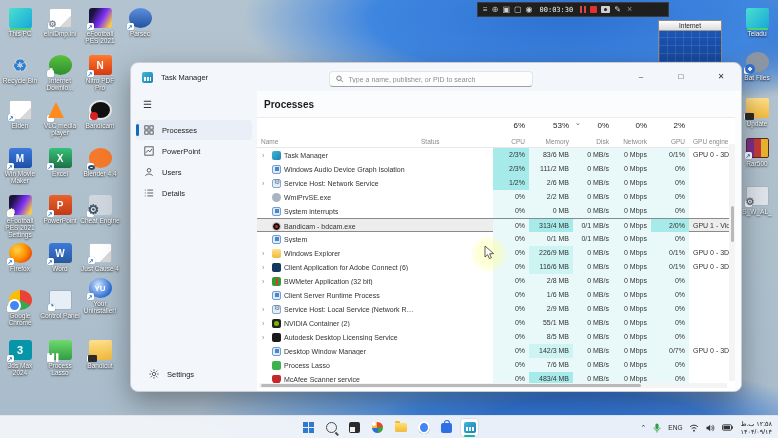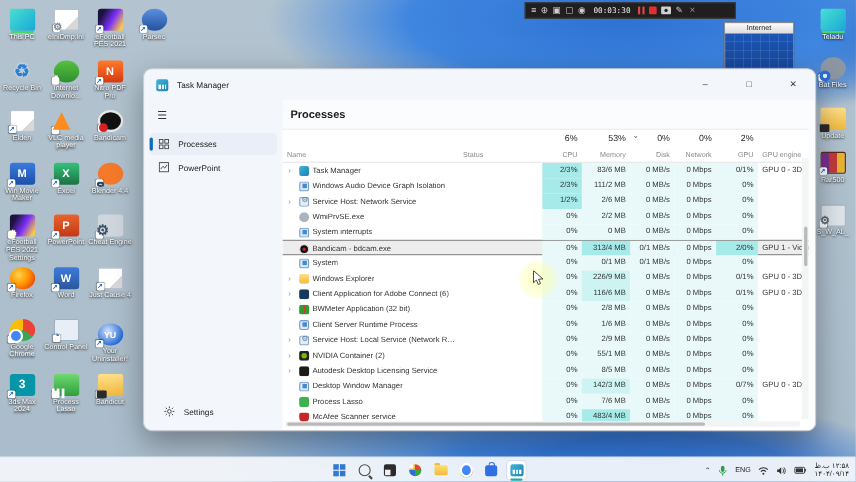--- a/index.html
+++ b/index.html
@@ -267,21 +267,21 @@
       <div class="dlabel">Blender 4.4</div>
     </div>
     <div class="dwrap" style="left: 80px; top: 195px;">
       <div class="dicon k-cheat sc"></div>
       <div class="dlabel">Cheat Engine</div>
     </div>
     <div class="dwrap" style="left: 80px; top: 243px;">
       <div class="dicon k-doc2 sc"></div>
       <div class="dlabel">Just Cause 4</div>
     </div>
-    <div class="dwrap" style="left: 80px; top: 294px;">
+    <div class="dwrap" style="left: 80px; top: 278px;">
       <div class="dicon k-yu sc">YU</div>
       <div class="dlabel">Your Uninstaller!</div>
     </div>
     <div class="dwrap" style="left: 80px; top: 340px;">
       <div class="dicon k-folder2 sc"></div>
       <div class="dlabel">Bandicut</div>
     </div>
     <div class="dwrap" style="left: 120px; top: 8px;">
       <div class="dicon k-parsec sc"></div>
       <div class="dlabel">Parsec</div>
@@ -319,20 +319,27 @@
     <span class="rb-stop"></span>
     <span class="rb-camera"></span>
     <span class="rb-glyph">✎</span>
     <span class="rb-close">×</span>
   </div>
 
 <div class="tmwin">
   <div class="titlebar">
     <div class="tm-appicon"></div>
     <div class="tm-title">Task Manager</div>
+    <div class="searchbox">
+      <svg width="8" height="8" viewBox="0 0 10 10">
+          <circle cx="4" cy="4" r="3" fill="none" stroke="#777" stroke-width="1.2"></circle>
+          <line x1="6.3" y1="6.3" x2="9" y2="9" stroke="#777" stroke-width="1.2"></line>
+        </svg>
+      <input placeholder="Type a name, publisher, or PID to search" style="">
+    </div>
     <div class="winctl">
       <span>–</span>
       <span>□</span>
       <span>✕</span>
     </div>
   </div>
 
   <div class="sidebar">
     <div class="hamburger">☰</div>
     <div id="nav">
@@ -348,20 +355,44 @@
           <span>Processes</span>
         </div>
         <div class="nav-item">
           <span class="nav-ic">
             <svg width="10" height="10" viewBox="0 0 12 12">
               <rect x="1" y="1" width="10" height="10" fill="none" stroke="#444"></rect>
               <polyline points="2.5,8 5,5 7,7 9.5,3.5" fill="none" stroke="#444"></polyline>
             </svg>
           </span>
           <span>PowerPoint</span>
+        </div>
+        <div class="nav-item">
+          <span class="nav-ic">
+            <svg width="10" height="10" viewBox="0 0 12 12">
+              <circle cx="6" cy="4" r="2.2" fill="none" stroke="#444"></circle>
+              <path d="M1.8 10.5 C2.5 7.8 9.5 7.8 10.2 10.5" fill="none" stroke="#444"></path>
+            </svg>
+          </span>
+          <span>Users</span>
+        </div>
+        <div class="nav-item">
+          <span class="nav-ic">
+            <svg width="10" height="10" viewBox="0 0 12 12">
+              <g stroke="#444">
+                <line x1="4" y1="2.5" x2="11" y2="2.5"></line>
+                <line x1="4" y1="6" x2="11" y2="6"></line>
+                <line x1="4" y1="9.5" x2="11" y2="9.5"></line>
+                <line x1="1" y1="2.5" x2="2" y2="2.5"></line>
+                <line x1="1" y1="6" x2="2" y2="6"></line>
+                <line x1="1" y1="9.5" x2="2" y2="9.5"></line>
+              </g>
+            </svg>
+          </span>
+          <span>Details</span>
         </div>
       </div>
     <div class="nav-item nav-settings">
       <span class="nav-ic">
           <svg width="10" height="10" viewBox="0 0 12 12">
             <circle cx="6" cy="6" r="2" fill="none" stroke="#444" stroke-width="1"></circle>
             <g stroke="#444" stroke-width="1">
               <line x1="6" y1="0.5" x2="6" y2="2.5"></line>
               <line x1="6" y1="9.5" x2="6" y2="11.5"></line>
               <line x1="0.5" y1="6" x2="2.5" y2="6"></line>

